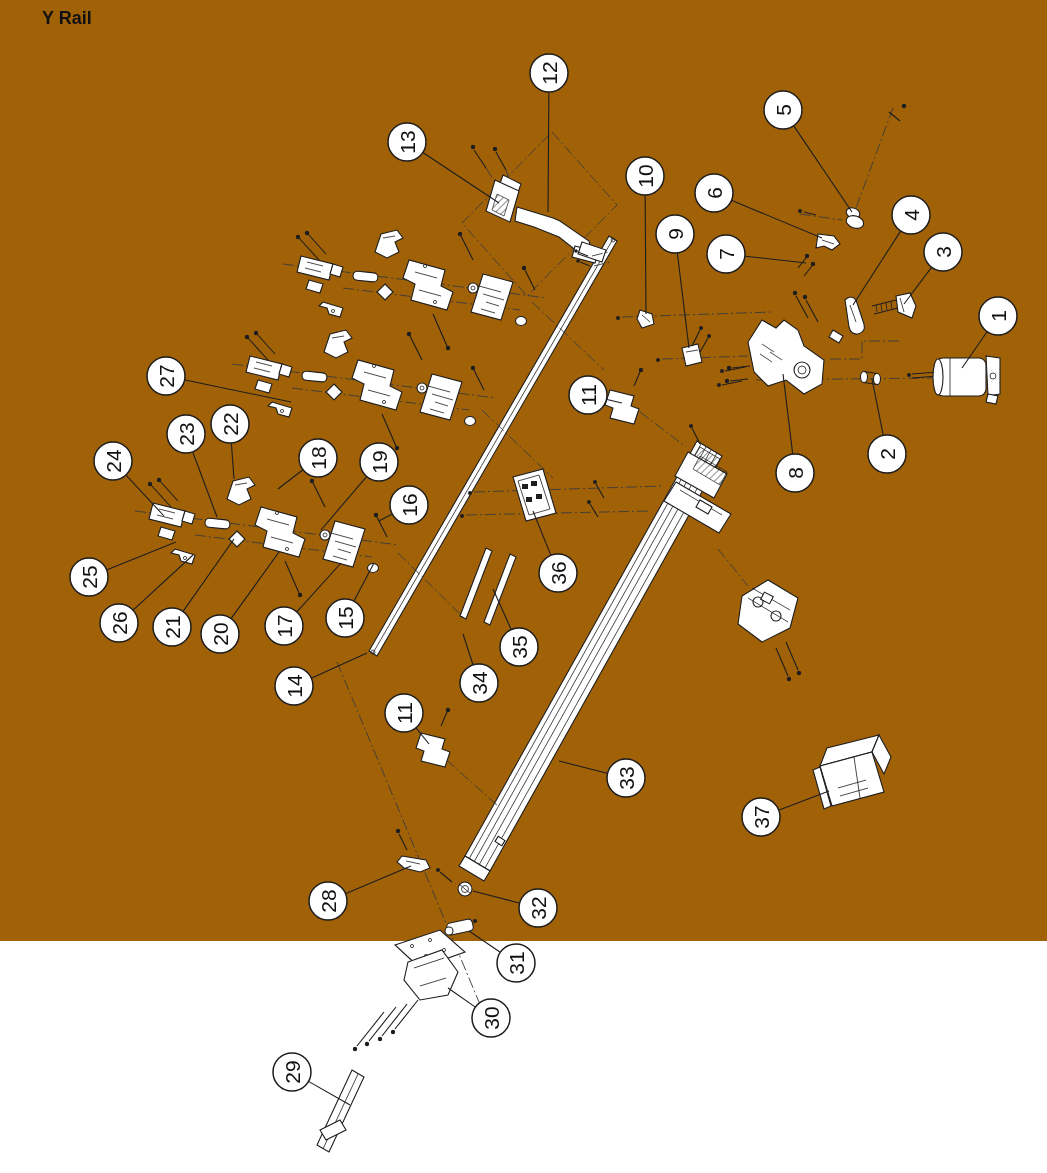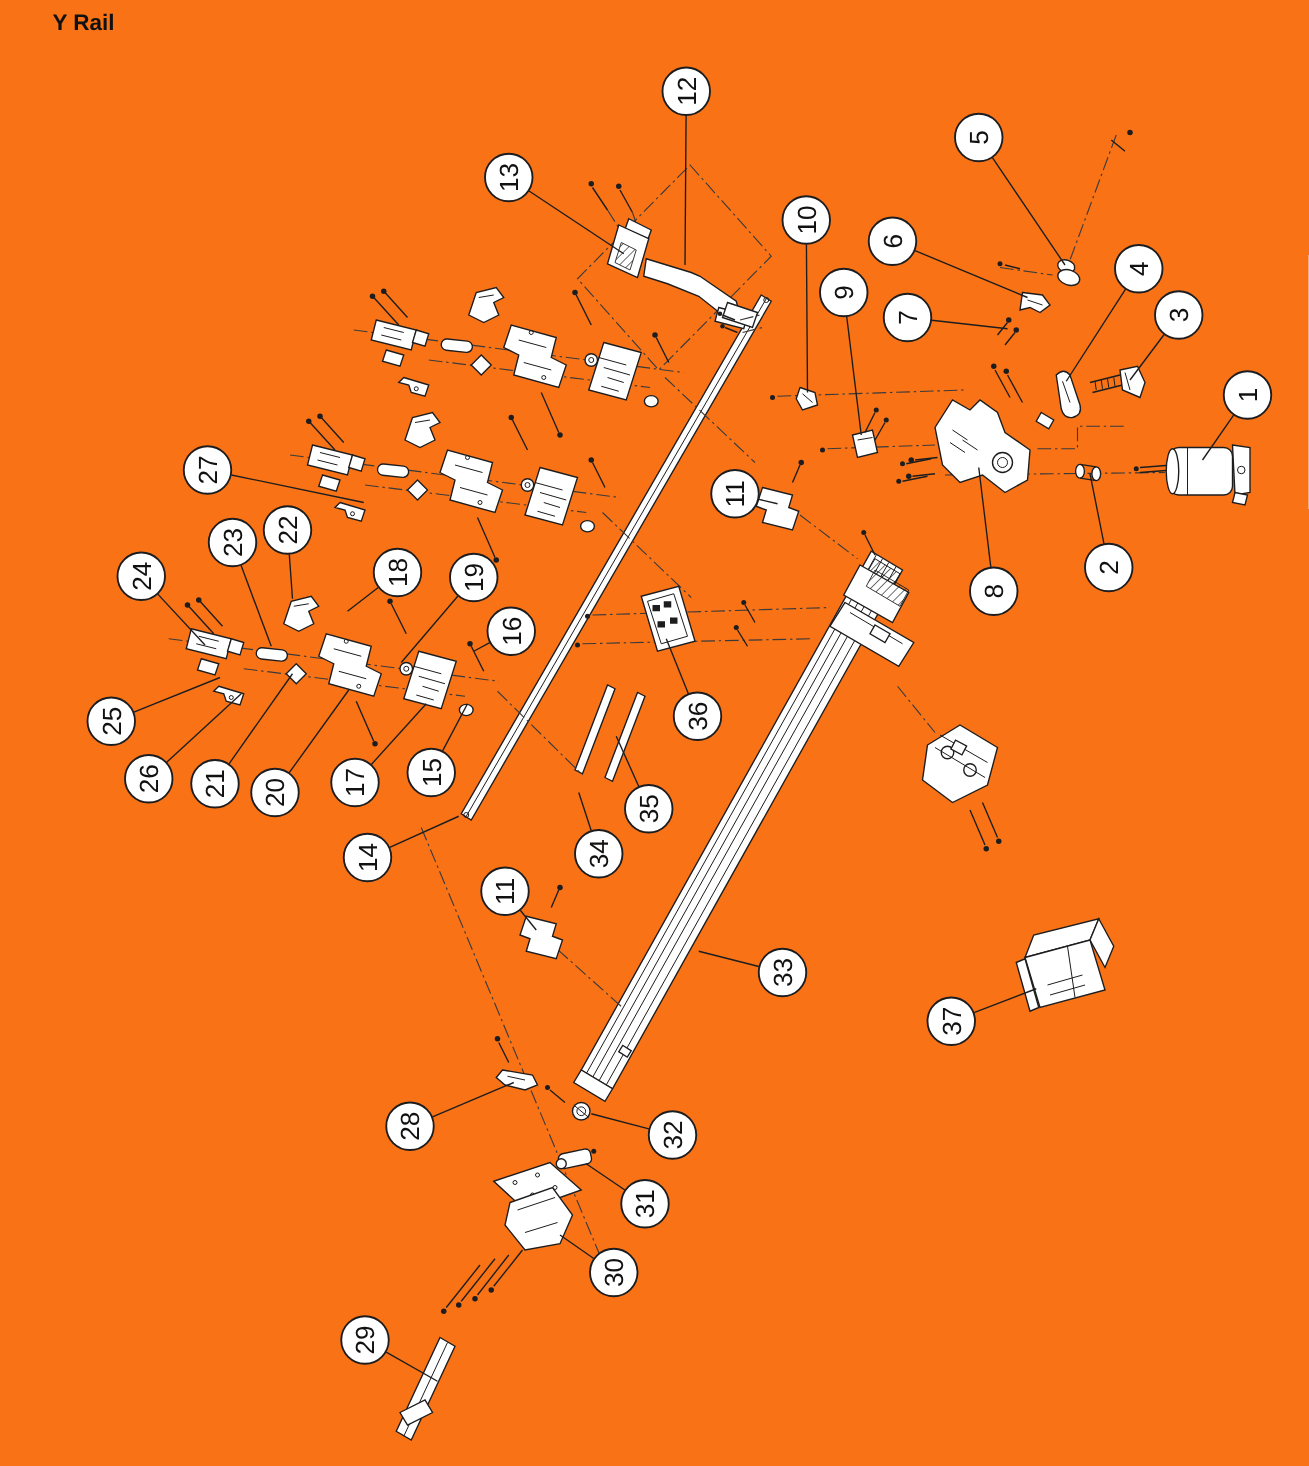--- a/index.html
+++ b/index.html
@@ -1,17 +1,17 @@
 <!DOCTYPE html>
 <html><head>
 <meta charset="utf-8">
 <style>
   html,body{margin:0;padding:0;background:#fff;width:1047px;height:1173px;overflow:hidden;
     font-family:"Liberation Sans",sans-serif;}
-  #stage{position:relative;width:1047px;height:1173px;background:#f97316;}
+  #stage{position:relative;width:1047px;height:941px;background:#a16207;}
   #title{position:absolute;left:42px;top:8px;font-size:18px;font-weight:bold;color:#111;}
   svg{position:absolute;left:0;top:0;}
   .ln{stroke:#1d1d1f;stroke-width:1.1;fill:none;}
   .thin{stroke:#1d1d1f;stroke-width:0.8;fill:none;}
   .fillw{fill:#fff;stroke:#1d1d1f;stroke-width:1.1;}
   .dark{fill:#1d1d1f;}
   .dd{stroke:#3a3a3c;stroke-width:0.9;fill:none;stroke-dasharray:11 3 2 3;}
   .balloon-num{font-family:"Liberation Sans",sans-serif;font-size:21px;fill:#111;
     text-anchor:middle;}
 </style>

